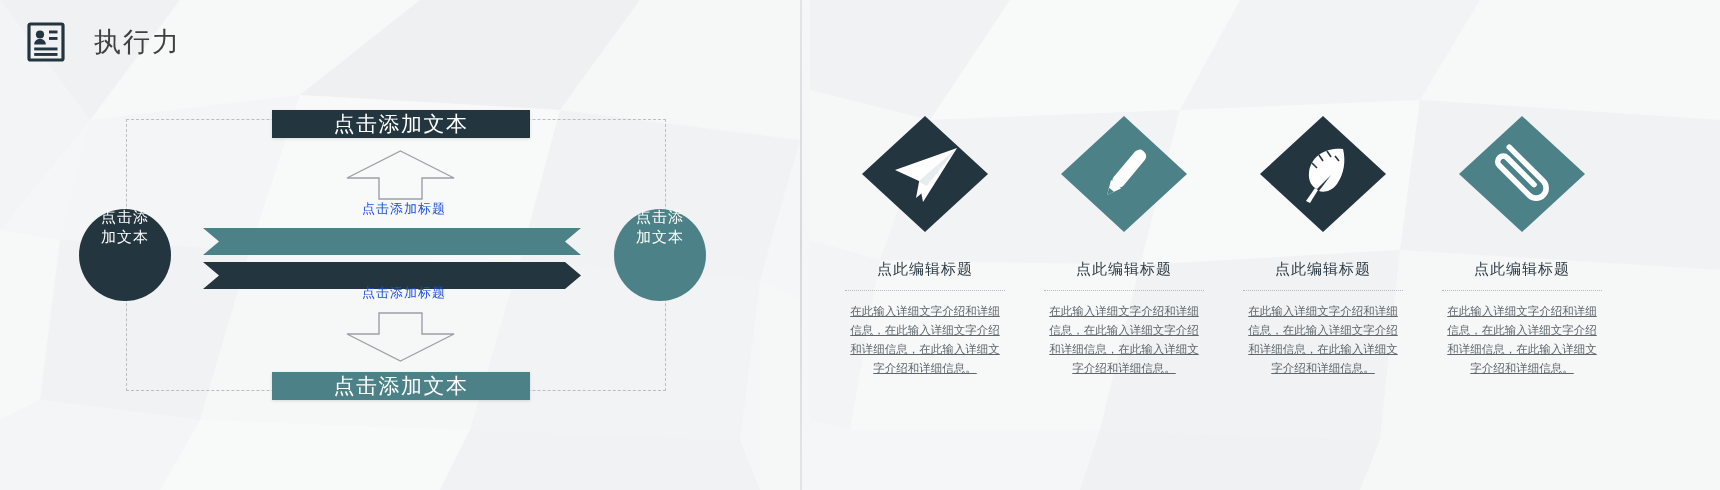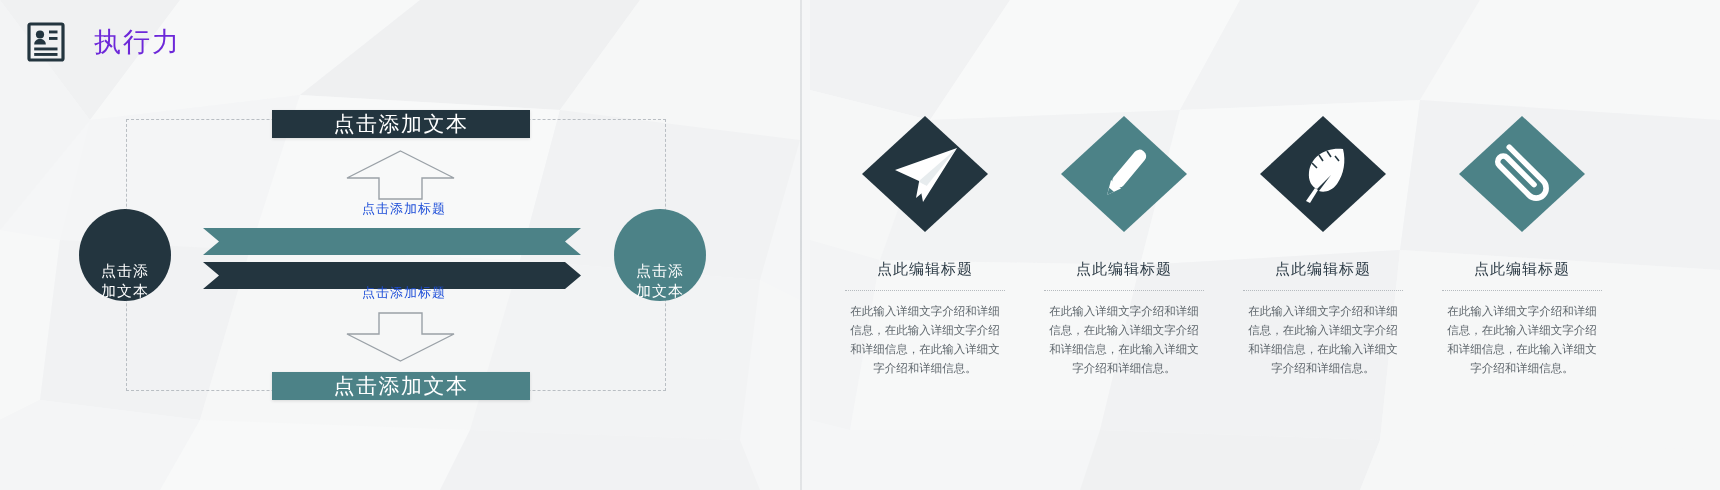--- a/index.html
+++ b/index.html
@@ -19,42 +19,42 @@
   .divider{
     position:absolute;left:800px;top:0;width:2px;height:490px;
     background:linear-gradient(to bottom,#e2e4e6,#d7dadd 50%,#e2e4e6);
   }
   
   .hdr{position:absolute;display:flex;align-items:center;}
   .hdr-left{left:26px;top:22px;}
   .hdr-right{left:818px;top:22px;}
   .hdr-icon{width:40px;height:40px;flex:0 0 auto;}
   .hdr-title{
-    margin-left:28px;font-size:27px;color:#6d28d9;letter-spacing:2px;
+    margin-left:28px;font-size:27px;color:#404040;letter-spacing:2px;
     font-family:"DejaVu Sans","Liberation Sans",sans-serif;
     white-space:nowrap;
   }
   
   .dashframe{
     position:absolute;left:126px;top:119px;width:540px;height:272px;
     border:1px dashed #b9bec3;box-sizing:border-box;
   }
   .bar{
     position:absolute;display:flex;align-items:center;justify-content:center;
     color:#ffffff;font-size:21px;letter-spacing:1.5px;
     font-family:"DejaVu Sans","Liberation Sans",sans-serif;
     box-shadow:0 1px 3px rgba(0,0,0,0.12);
   }
   .bar-top{left:272px;top:110px;width:258px;height:28px;background:#23353f;}
   .bar-bottom{left:272px;top:372px;width:258px;height:28px;background:#4c8287;}
   .circle{
     position:absolute;width:92px;height:92px;border-radius:50%;
-    display:flex;flex-direction:column;align-items:center;justify-content:flex-end;
+    display:flex;flex-direction:column;align-items:center;justify-content:flex-start;
     color:#fff;font-size:15px;line-height:20px;letter-spacing:1px;text-align:center;
-    font-family:Liberation Serif, serif;
+    font-family:Liberation Mono, monospace;
   }
   .circle-left{left:79px;top:209px;background:#23353f;}
   .circle-right{left:614px;top:209px;background:#4c8287;}
   .arrow-band{position:absolute;}
   .lbl{
     position:absolute;color:#1d4ed8;font-size:13px;letter-spacing:1px;
     font-family:"DejaVu Sans","Liberation Sans",sans-serif;white-space:nowrap;
   }
   .lbl-up{left:362px;top:200px;}
   .lbl-down{left:362px;top:284px;}
@@ -66,20 +66,21 @@
     font-family:"DejaVu Sans","Liberation Sans",sans-serif;
   }
   .dots{
     margin:11px auto 0;width:160px;height:0;
     border-top:1px dotted #b6bbbf;
   }
   .card-body{
     margin:11px auto 0;width:154px;
     font-size:11.5px;line-height:19px;color:#5f676d;text-align:center;
     font-family:"DejaVu Sans","Liberation Sans",sans-serif;
+    text-decoration:underline;
   }
 </style>
 </head>
 <body>
 
 <div id="slide">
 
   <svg class="poly" viewBox="0 0 1720 490" preserveAspectRatio="none">
     <rect x="0" y="0" width="1720" height="490" fill="#f5f6f7"></rect>
     <g stroke="none">

